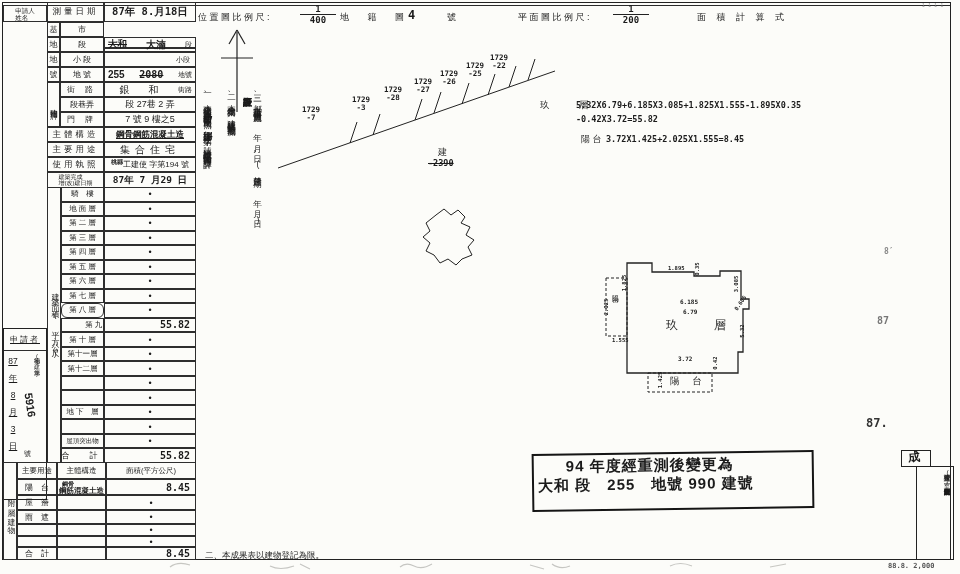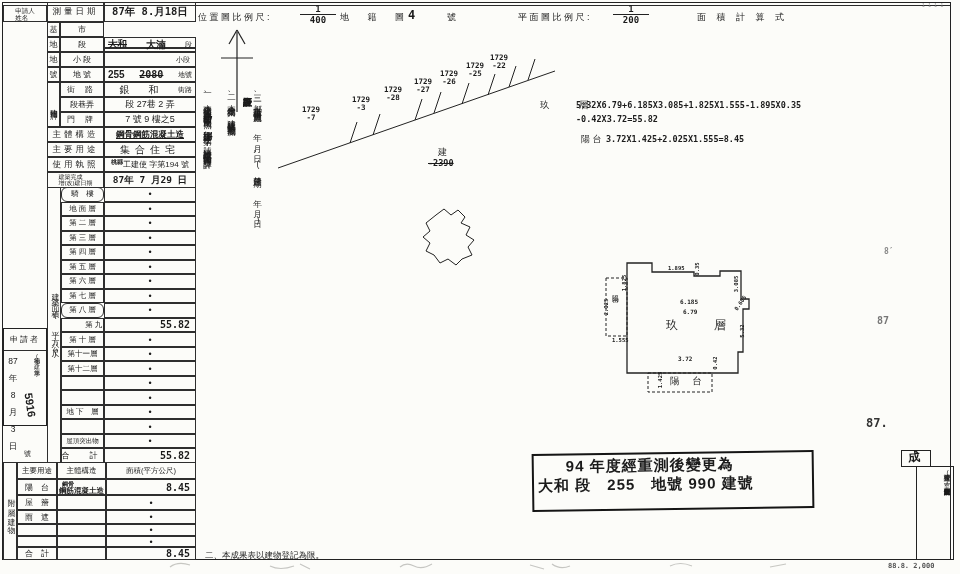--- a/index.html
+++ b/index.html
@@ -85,21 +85,21 @@
     </div>
 
     <div class="cell pre" style="grid-area:12/1/13/3;font-size:6px;line-height:6.5px;">建築完成
 增(改)建日期</div>
     <div class="cell dm" style="grid-area:12/3;font-size:9.5px;">87年 7 月29 日</div>
   </div>
 
   <div class="abs cell vt" style="left:47px;top:187px;width:14px;height:276px;font-size:8px;letter-spacing:6px;">建築面積(平方公尺)</div>
 
   <div class="grid" style="left:61px;top:187px;width:135px;height:276px;grid-template-columns:43px 92px;grid-template-rows:repeat(19,1fr);">
-    <div class="cell" style="font-size:7.5px;border-radius:6px;">騎　樓</div>
+    <div class="cell" style="font-size:7.5px;">騎　樓</div>
     <div class="cell" style="font-size:9px;">•</div>
     <div class="cell" style="font-size:7.5px;">地 面 層</div>
     <div class="cell" style="font-size:9px;">•</div>
     <div class="cell" style="font-size:7.5px;">第 二 層</div>
     <div class="cell" style="font-size:9px;">•</div>
     <div class="cell" style="font-size:7.5px;">第 三 層</div>
     <div class="cell" style="font-size:9px;">•</div>
     <div class="cell" style="font-size:7.5px;">第 四 層</div>
     <div class="cell" style="font-size:9px;">•</div>
     <div class="cell" style="font-size:7.5px;">第 五 層</div>
@@ -125,21 +125,21 @@
     <div class="cell" style="font-size:7.5px;">地 下　層</div>
     <div class="cell" style="font-size:9px;">•</div>
     <div class="cell" style="font-size:7.5px;"></div>
     <div class="cell" style="font-size:9px;">•</div>
     <div class="cell" style="font-size:6.5px;">屋頂突出物</div>
     <div class="cell" style="font-size:9px;">•</div>
     <div class="cell" style="font-size:8px;letter-spacing:6px;">合　計</div>
     <div class="cell dm rt" style="font-size:10px;">55.82</div>
   </div>
 
-  <div class="abs b" style="left:3px;top:328px;width:44px;height:98px;">
+  <div class="abs b" style="left:3px;top:328px;width:44px;height:172px;text-decoration:underline;">
     <div class="cell" style="height:22px;border:none;border-bottom:1px solid #2e2e2e;font-size:8px;letter-spacing:2px;">申請者</div>
     <div style="display:flex;height:110px;">
       <div class="pre" style="width:18px;font-size:8.5px;line-height:17px;text-align:center;padding-top:2px;">87
 年
 8
 月
 3
 日</div>
       <div style="width:24px;position:relative;">
         <span class="vt" style="position:absolute;left:10px;top:2px;font-size:6px;">德地二(建)字第</span>

